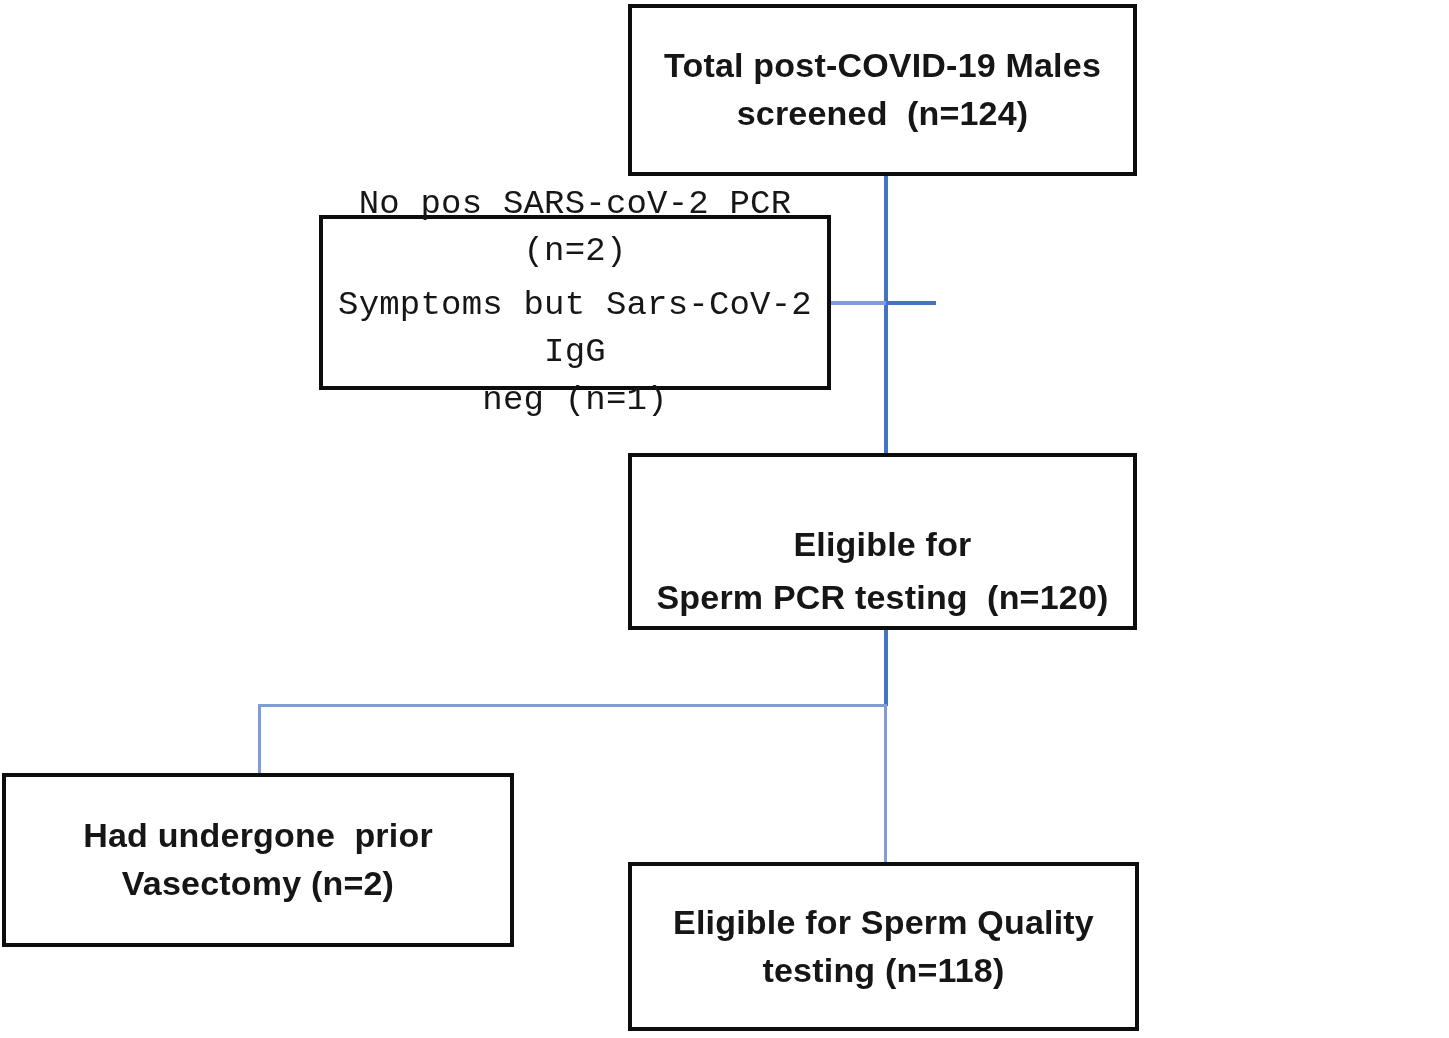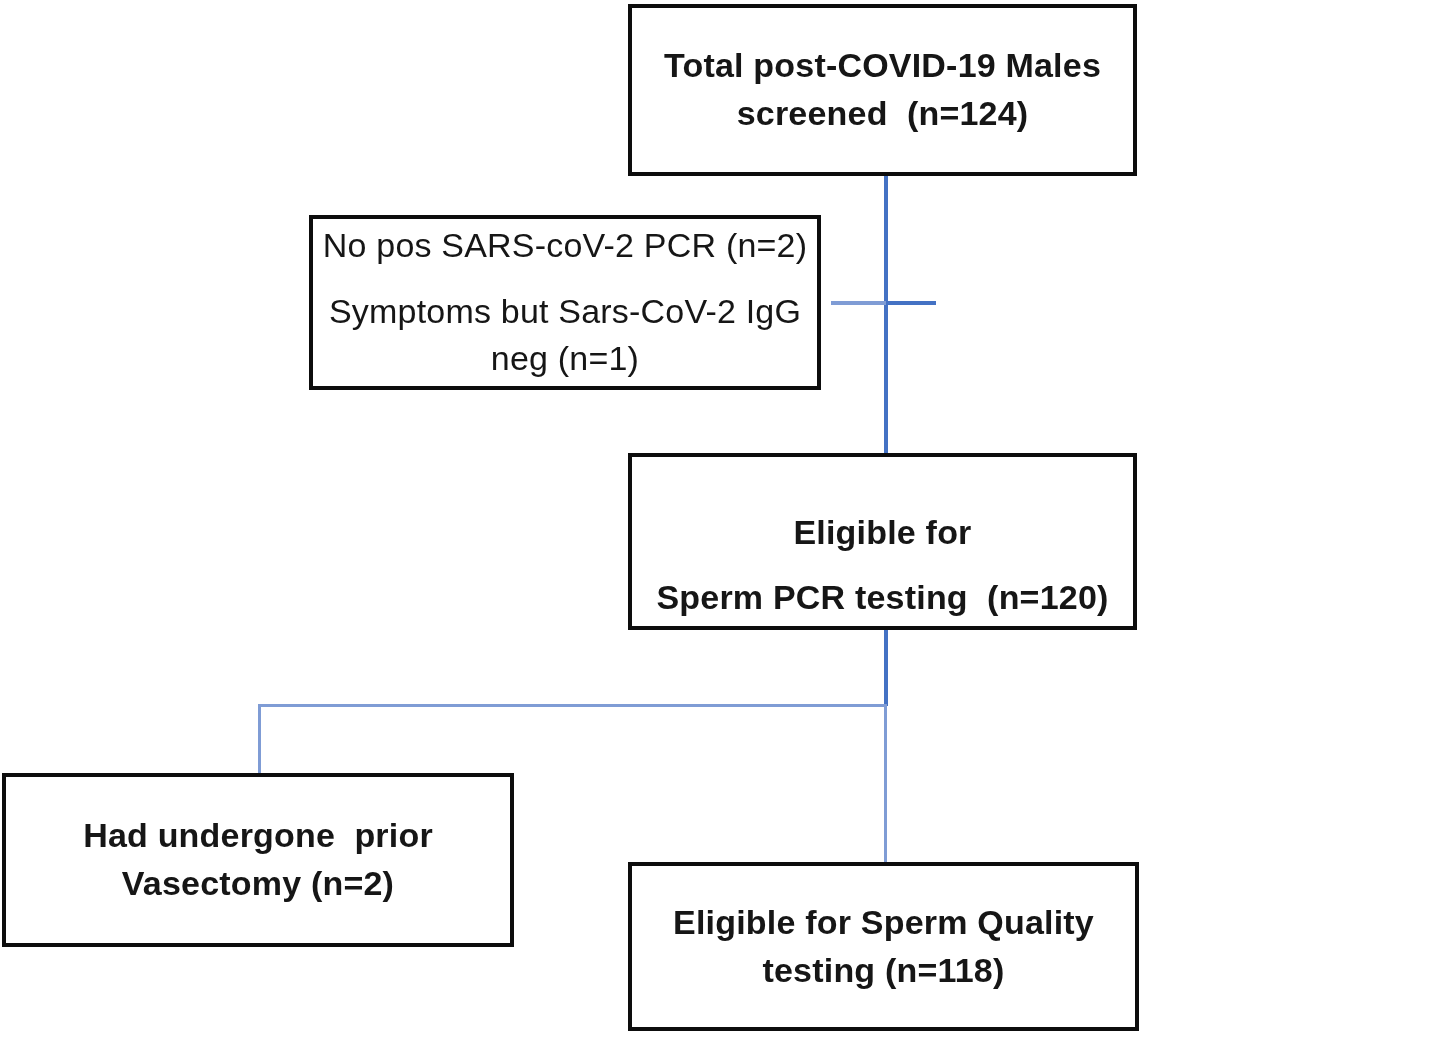--- a/index.html
+++ b/index.html
@@ -30,21 +30,21 @@
   }
   .node p {
     margin: 0;
     white-space: pre-wrap;
     font-size: 34px;
     line-height: 1.4;
     color: #161616;
     letter-spacing: 0.2px;
   }
   .node p.bold { font-weight: 700; }
-  .node p.gap { margin-top: 18px; }
+  .node p.gap { margin-top: 6px; }
   .line {
     position: absolute;
     z-index: 1;
   }
   .line.dark  { background: var(--connector-dark, #4472C4); }
   .line.light { background: var(--connector-light, #7F9CD5); }
 </style>
 </head>
 <body>
 
@@ -56,21 +56,21 @@
   <div class="line dark" style="left:884px; top:630px; width:4px; height:76px;"></div>
   <div class="line light" style="left:258px; top:704px; width:629px; height:3px;"></div>
   <div class="line light" style="left:258px; top:704px; width:3px; height:70px;"></div>
   <div class="line light" style="left:884px; top:704px; width:3px; height:159px;"></div>
 
   <div class="node" style="left:628px; top:4px; width:509px; height:172px;">
     <p class="bold">Total post-COVID-19 Males
 screened  (n=124)</p>
   </div>
 
-  <div class="node" style="left:309px; top:215px; width:512px; height:175px;">
+  <div class="node" style="left:319px; top:215px; width:512px; height:175px;font-family:Liberation Mono, monospace;">
     <p>No pos SARS-coV-2 PCR (n=2)</p>
     <p class="gap">Symptoms but Sars-CoV-2 IgG
 neg (n=1)</p>
   </div>
 
 
   <div class="node" style="left:628px; top:453px; width:509px; height:177px;justify-content:flex-end;">
     <p class="bold">Eligible for</p>
     <p class="bold gap">Sperm PCR testing  (n=120)</p>
   </div>

